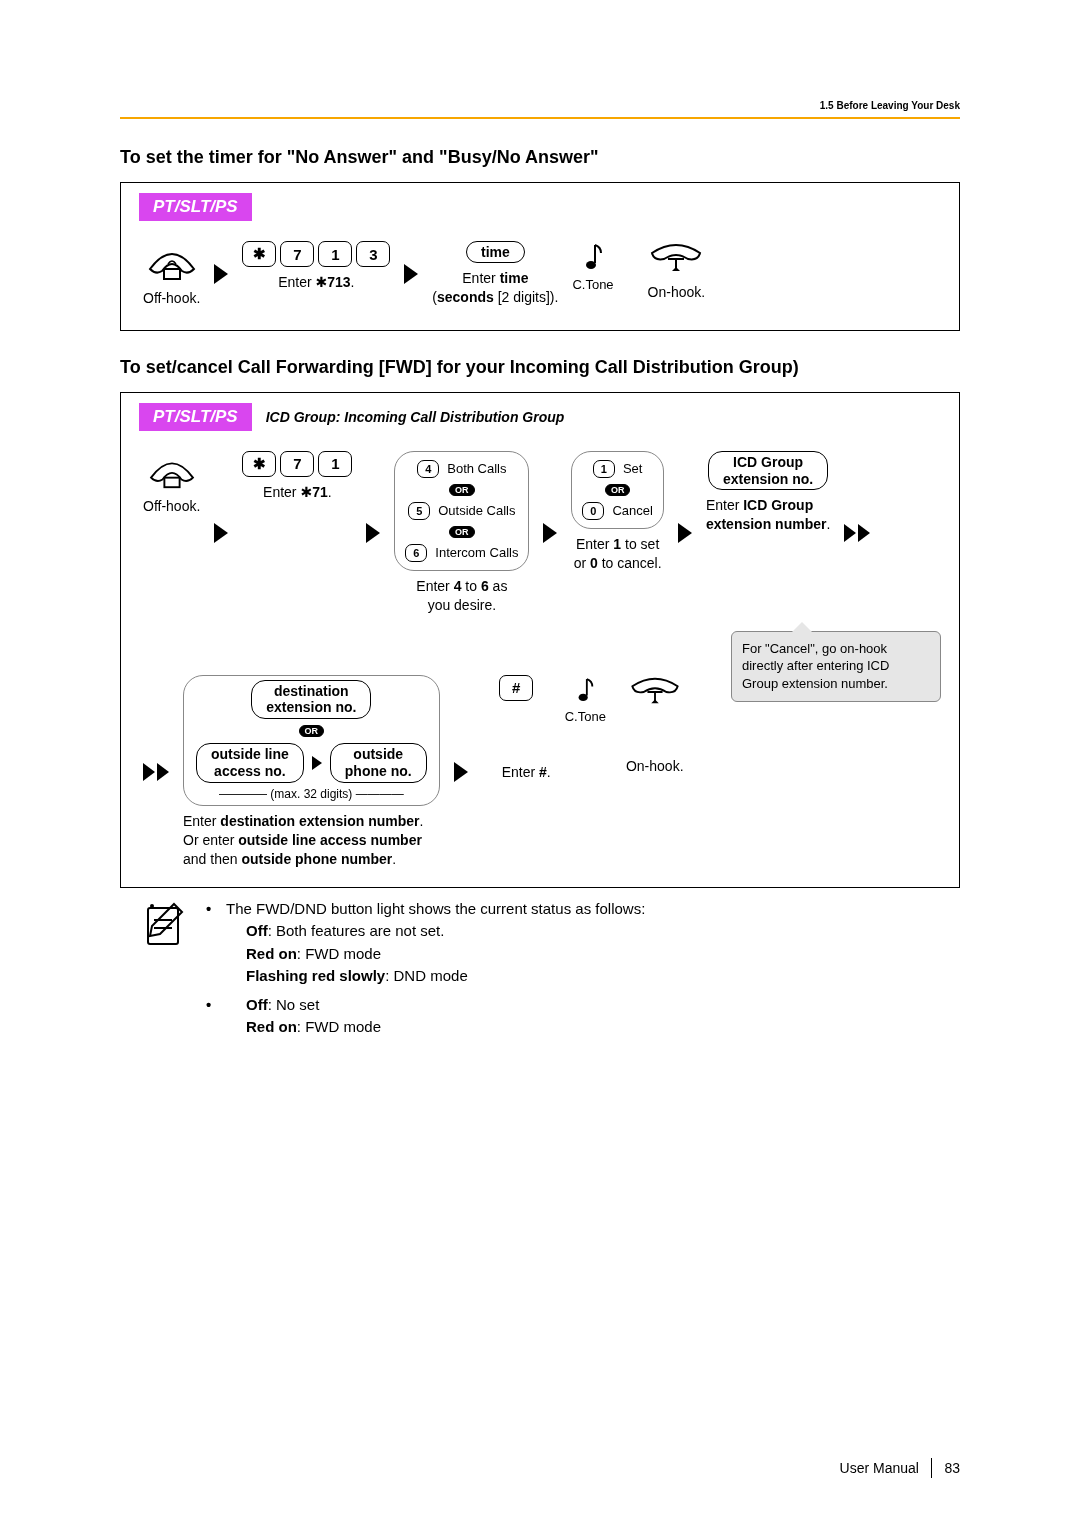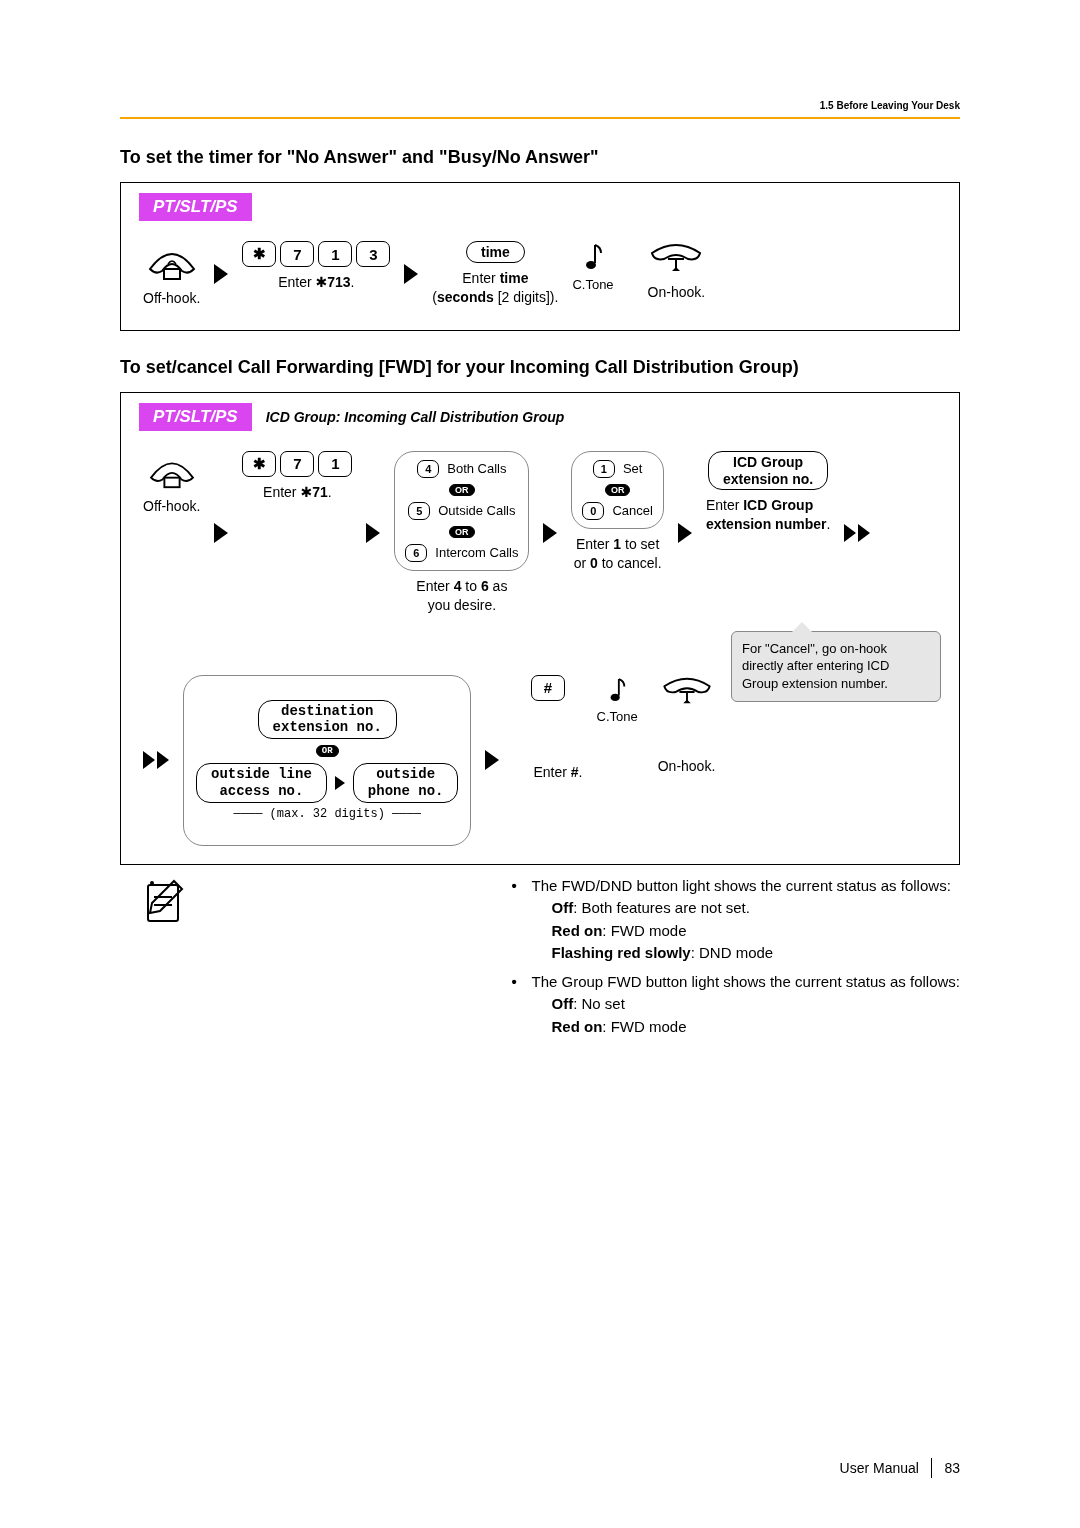--- a/index.html
+++ b/index.html
@@ -102,21 +102,21 @@
   .callout {
     position:absolute;
     background:#e6e6e6; border:1px solid #888; border-radius:6px;
     padding:8px 10px; font-size:13px; line-height:1.35; width:210px;
     right:18px; top:238px;
   }
   .callout::before{
     content:""; position:absolute; top:-10px; left:60px;
     width:0;height:0;border-left:10px solid transparent;border-right:10px solid transparent;border-bottom:10px solid #e6e6e6;
   }
-  .notes-wrap { display:flex; gap:18px; padding-left:20px;justify-content:space-between;}
+  .notes-wrap { display:flex; gap:18px; padding-left:20px;}
   .notes ul { list-style: none; font-size:15px; line-height:1.5; }
   .notes li { position:relative; padding-left:20px; margin-bottom:6px;}
   .notes li::before{ content:"•"; position:absolute; left:0; font-weight:bold;}
   .notes .sub { padding-left:20px; }
   .footer {
     position:absolute; bottom:50px; right:120px; display:flex; align-items:center; gap:12px;
     font-size:14px;
     margin-left:40px;
   }
   .footer .divider{ width:1.5px; height:20px; background:#000;}
@@ -254,29 +254,34 @@
     <div>Group extension number.</div>
   </div>
 
   <div class="row" style="align-items:flex-start; margin-top:40px;">
     <div class="darrow">
         <div class="arrow"></div>
         <div class="arrow"></div>
       </div>
 
     <div class="col">
-      <div class="brace" style="padding:24px 12px;font-family:Liberation Mono, monospace;">
+      <div class="brace" style="padding:4px 12px;">
         <span class="pill pill2"><span>destination</span><br><span>extension no.</span></span>
         <span class="or-badge">OR</span>
         <div style="display:flex; align-items:center; gap:8px;">
           <span class="pill pill2"><span>outside line</span><br><span>access no.</span></span>
           <div class="arrow" style="border-left-width:10px;border-top-width:7px;border-bottom-width:7px;"></div>
           <span class="pill pill2"><span>outside</span><br><span>phone no.</span></span>
         </div>
         <div class="small" style="margin-top:-2px;">———— <span>(max. 32 digits)</span> ————</div>
+      </div>
+      <div class="cap" style="text-align:left; align-self:flex-start;">
+        <span>Enter </span><b>destination extension number</b><span>.</span><br>
+        <span>Or enter </span><b>outside line access number</b><br>
+        <span>and then </span><b>outside phone number</b><span>.</span>
       </div>
     </div>
 
     <div class="arrow"></div>
 
     <div class="col">
       <span class="key">#</span>
       <div class="cap" style="margin-top:62px;padding-left:20px;"><span>Enter </span><b>#</b><span>.</span></div>
     </div>
 
@@ -310,21 +315,20 @@
     </svg>
   <div class="notes">
     <ul>
       <li>
         <span>The FWD/DND button light shows the current status as follows:</span>
         <div class="sub"><b>Off</b><span>: Both features are not set.</span></div>
         <div class="sub"><b>Red on</b><span>: FWD mode</span></div>
         <div class="sub"><b>Flashing red slowly</b><span>: DND mode</span></div>
       </li>
       <li>
-        <span>The Group FWD button light shows the current status as follows:</span>
         <div class="sub"><b>Off</b><span>: No set</span></div>
         <div class="sub"><b>Red on</b><span>: FWD mode</span></div>
       </li>
     </ul>
   </div>
 </div>
 
 <div class="footer">
   <span>User Manual</span>
   <div class="divider"></div>

